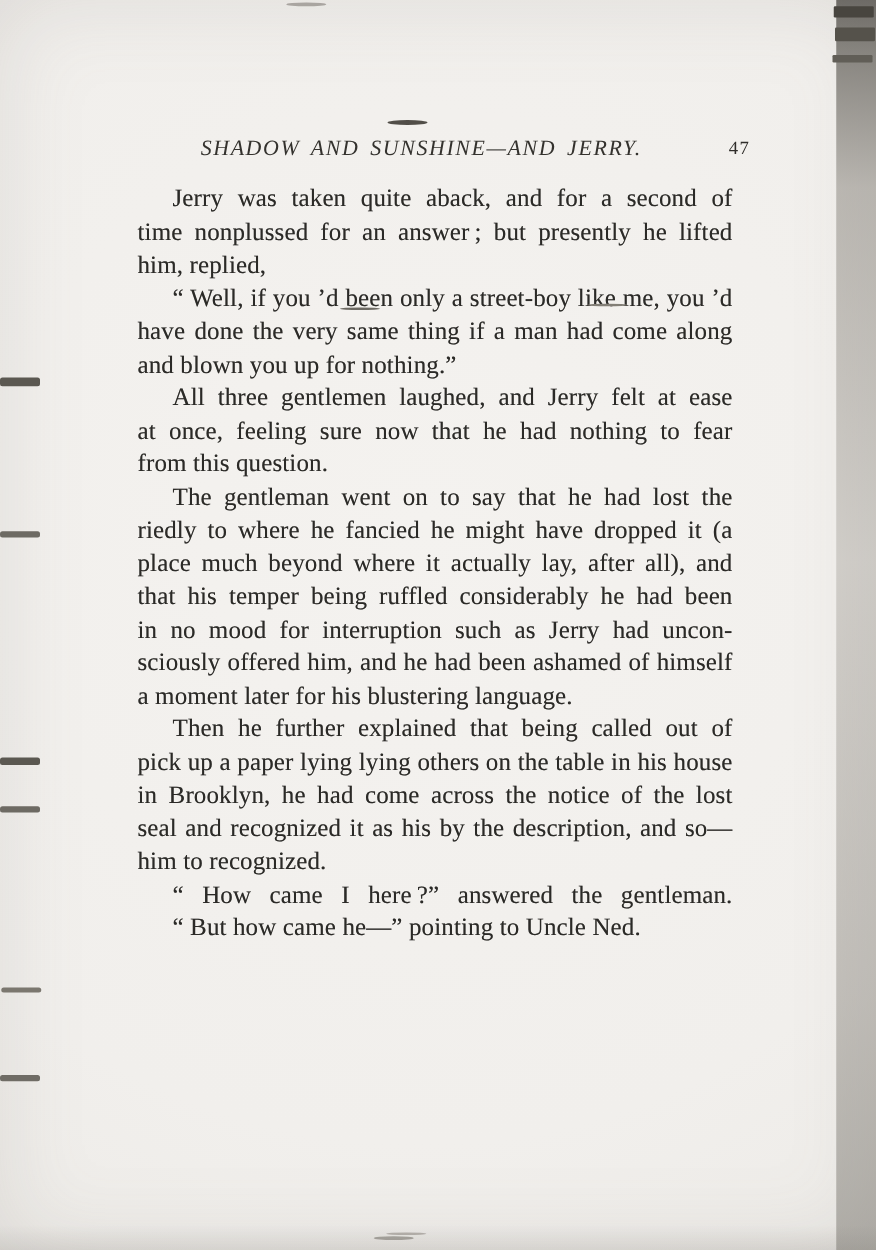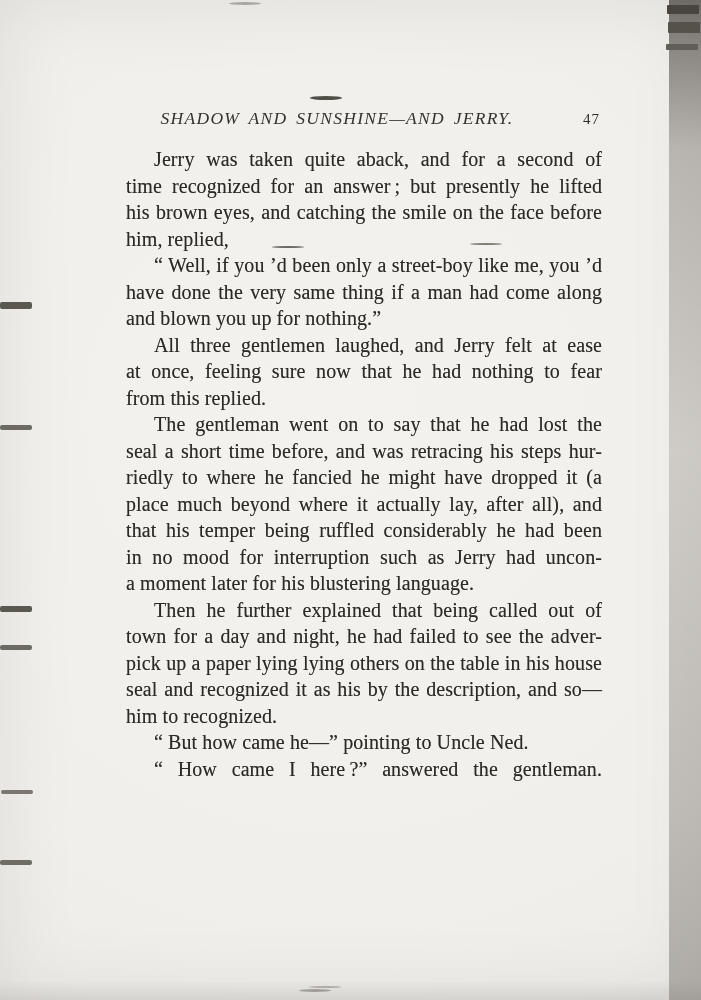--- a/index.html
+++ b/index.html
@@ -46,21 +46,21 @@
     font-size: 15px;
     line-height: 21px;
     letter-spacing: 1px;
     color: #2f2d2a;
   }
 
   
   .body-text {
     position: absolute;
     top: 146px;
-    left: 62px;
+    left: 46px;
     width: 540px;
     font-size: 20px;
     line-height: 26.5px;
     letter-spacing: 0.1px;
     text-shadow: 0 0 0.5px rgba(43, 42, 39, 0.45);
   }
   .para { margin: 0; padding: 0; }
   .ln {
     display: block;
     text-align: justify;
@@ -109,64 +109,63 @@
 
   <div class="header">
     <div class="running-title">SHADOW AND SUNSHINE—AND JERRY.</div>
     <div class="page-number">47</div>
   </div>
 
   <div class="body-text">
 
     <p class="para">
       <span class="ln in">Jerry was taken quite aback, and for a second of</span>
-      <span class="ln">time recognized for an answer ; but presently he lifted</span>
-      <span class="ln">his brown eyes, and catching the smile on the face before</span>
+      <span class="ln">time nonplussed for an answer ; but presently he lifted</span>
       <span class="ln end">him, replied,</span>
     </p>
 
     <p class="para">
       <span class="ln in">“ Well, if you ’d been only a street-boy like me, you ’d</span>
       <span class="ln">have done the very same thing if a man had come along</span>
       <span class="ln end">and blown you up for nothing.”</span>
     </p>
 
     <p class="para">
       <span class="ln in">All three gentlemen laughed, and Jerry felt at ease</span>
       <span class="ln">at once, feeling sure now that he had nothing to fear</span>
-      <span class="ln end">from this replied.</span>
+      <span class="ln end">from this question.</span>
     </p>
 
     <p class="para">
       <span class="ln in">The gentleman went on to say that he had lost the</span>
-      <span class="ln">seal a short time before, and was retracing his steps hur-</span>
       <span class="ln">riedly to where he fancied he might have dropped it (a</span>
       <span class="ln">place much beyond where it actually lay, after all), and</span>
       <span class="ln">that his temper being ruffled considerably he had been</span>
       <span class="ln">in no mood for interruption such as Jerry had uncon-</span>
+      <span class="ln">sciously offered him, and he had been ashamed of himself</span>
       <span class="ln end">a moment later for his blustering language.</span>
     </p>
 
     <p class="para">
       <span class="ln in">Then he further explained that being called out of</span>
-      <span class="ln">town for a day and night, he had failed to see the adver-</span>
       <span class="ln">pick up a paper lying lying others on the table in his house</span>
+      <span class="ln">in Brooklyn, he had come across the notice of the lost</span>
       <span class="ln">seal and recognized it as his by the description, and so—</span>
     </p>
 
     <p class="para">
       <span class="ln end">him to recognized.</span>
     </p>
 
     <p class="para">
-      <span class="ln in end">“ But how came he—” pointing to Uncle Ned.</span>
+      <span class="ln in">“ How came I here ?” answered the gentleman.</span>
     </p>
 
     <p class="para">
-      <span class="ln in">“ How came I here ?” answered the gentleman.</span>
+      <span class="ln in end">“ But how came he—” pointing to Uncle Ned.</span>
     </p>
 
   </div>
 
   <div class="scan-edge-right"></div>
   <div class="bottom-shade"></div>
   <div class="speck sp1"></div>
   <div class="speck sp2"></div>
   <div class="speck sp3"></div>
   <div class="speck sp4"></div>

